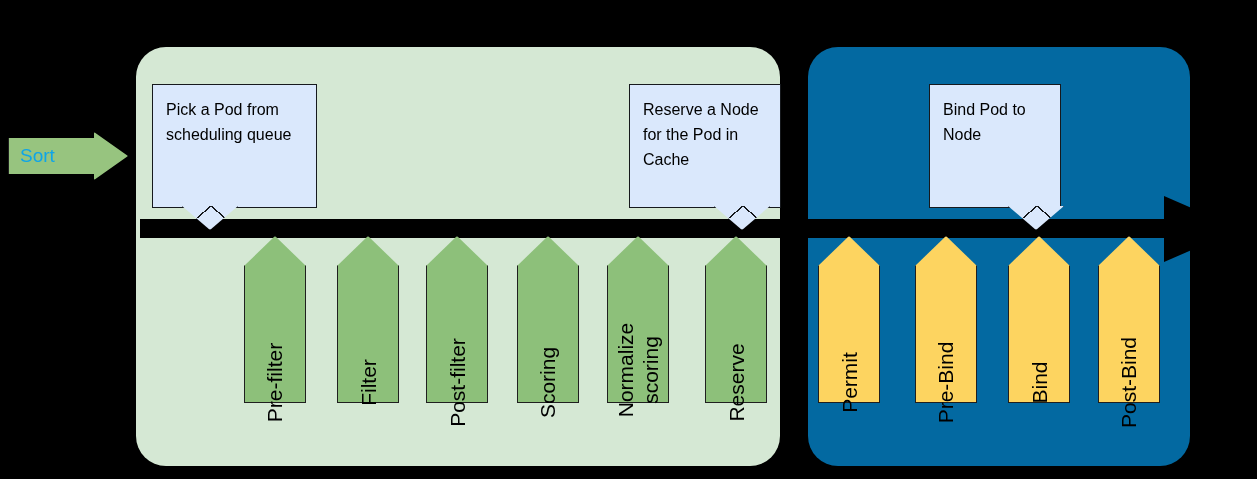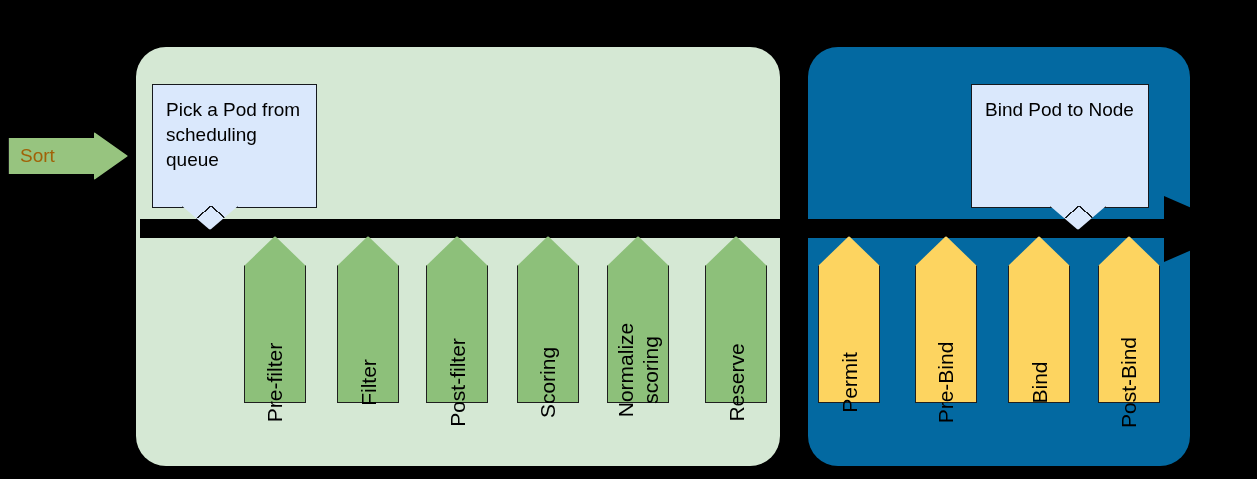--- a/index.html
+++ b/index.html
@@ -67,21 +67,21 @@
     border: 1px solid #1f1f1f;
     box-sizing: border-box;
     -webkit-clip-path: polygon(0 6px, 86px 6px, 86px 0, 120px 24px, 86px 48px, 86px 42px, 0 42px);
     clip-path: polygon(0 6px, 86px 6px, 86px 0, 120px 24px, 86px 48px, 86px 42px, 0 42px);
   }
   #sort-arrow .sort-text {
     position: absolute;
     left: 12px;
     top: 13px;
     font-size: 19px;
-    color: #a16207;
+    color: #0ea5e9;
   }
 
   
   #main-bar {
     position: absolute;
     left: 140px;
     top: 219px;
     width: 1040px;
     height: 19px;
     background: #000000;
@@ -96,21 +96,21 @@
     -webkit-clip-path: polygon(0 0, 100% 50%, 0 100%);
     clip-path: polygon(0 0, 100% 50%, 0 100%);
   }
 
   
   .callout {
     position: absolute;
     background: #dae8fc;
     border: 1px solid #16191d;
     box-sizing: border-box;
-    font-size: 19px;
+    font-size: 16px;
     line-height: 25px;
     color: #000000;
     padding: 12px 13px 0 13px;
   }
   .callout .tail {
     position: absolute;
     top: 100%;
     width: 56px;
     height: 24px;
     background: #dae8fc;
@@ -132,21 +132,21 @@
       linear-gradient(to bottom right, transparent calc(50% - 0.7px), #16191d calc(50% - 0.7px), #16191d calc(50% + 0.7px), transparent calc(50% + 0.7px)) left/28px 100% no-repeat,
       linear-gradient(to bottom left, transparent calc(50% - 0.7px), #16191d calc(50% - 0.7px), #16191d calc(50% + 0.7px), transparent calc(50% + 0.7px)) right/28px 100% no-repeat;
   }
 
   #callout-pick   { left: 152px; top: 84px; width: 165px; height: 124px; }
   #callout-pick .tail { left: 29px; }
 
   #callout-reserve{ left: 629px; top: 84px; width: 152px; height: 124px; }
   #callout-reserve .tail { left: 84px; }
 
-  #callout-bind   { left: 929px; top: 84px; width: 178px; height: 124px; margin-left: 42px; }
+  #callout-bind   { left: 929px; top: 84px; width: 132px; height: 124px; }
   #callout-bind .tail { left: 78px; }
 
   
   .stage-arrow {
     position: absolute;
     top: 236px;
     width: 62px;
     height: 167px;
   }
   .stage-arrow .body {
@@ -214,20 +214,24 @@
   </div>
 
   <div id="main-bar"></div>
   <div id="main-arrowhead"></div>
 
   <div class="callout" id="callout-pick">
     <span>Pick a Pod from scheduling queue</span>
     <div class="tail"></div>
   </div>
 
+  <div class="callout" id="callout-reserve">
+    <span>Reserve a Node for the Pod in Cache</span>
+    <div class="tail"></div>
+  </div>
 
   <div class="callout" id="callout-bind">
     <span>Bind Pod to Node</span>
     <div class="tail"></div>
   </div>
 
   <div class="stage-arrow green" id="arrow-pre-filter">
     <div class="body"></div>
     <div class="vtext">
       <span>Pre-filter</span>

